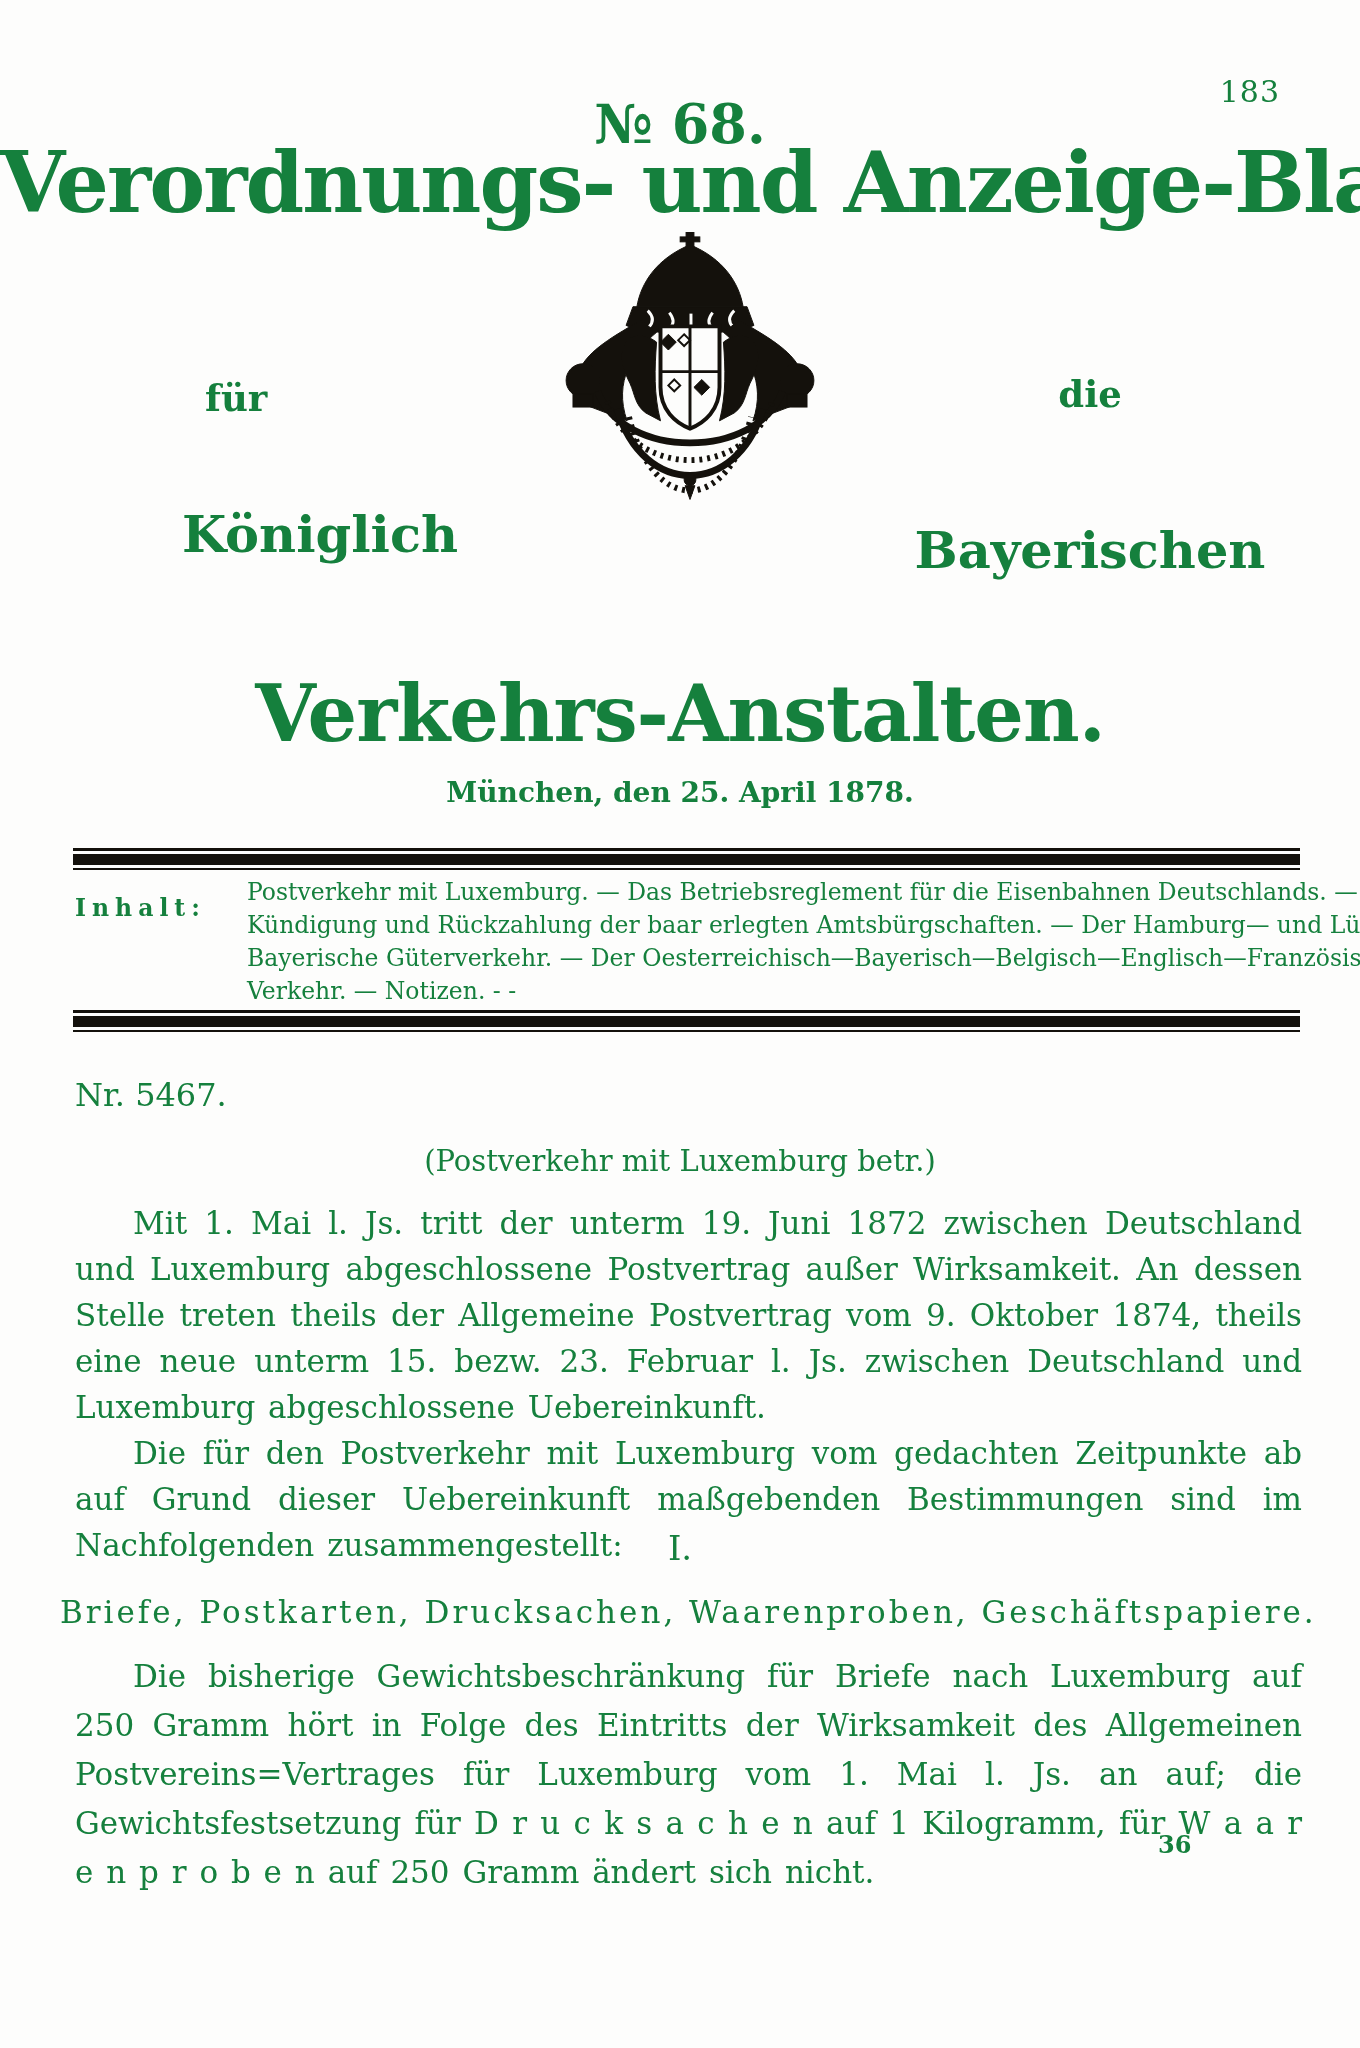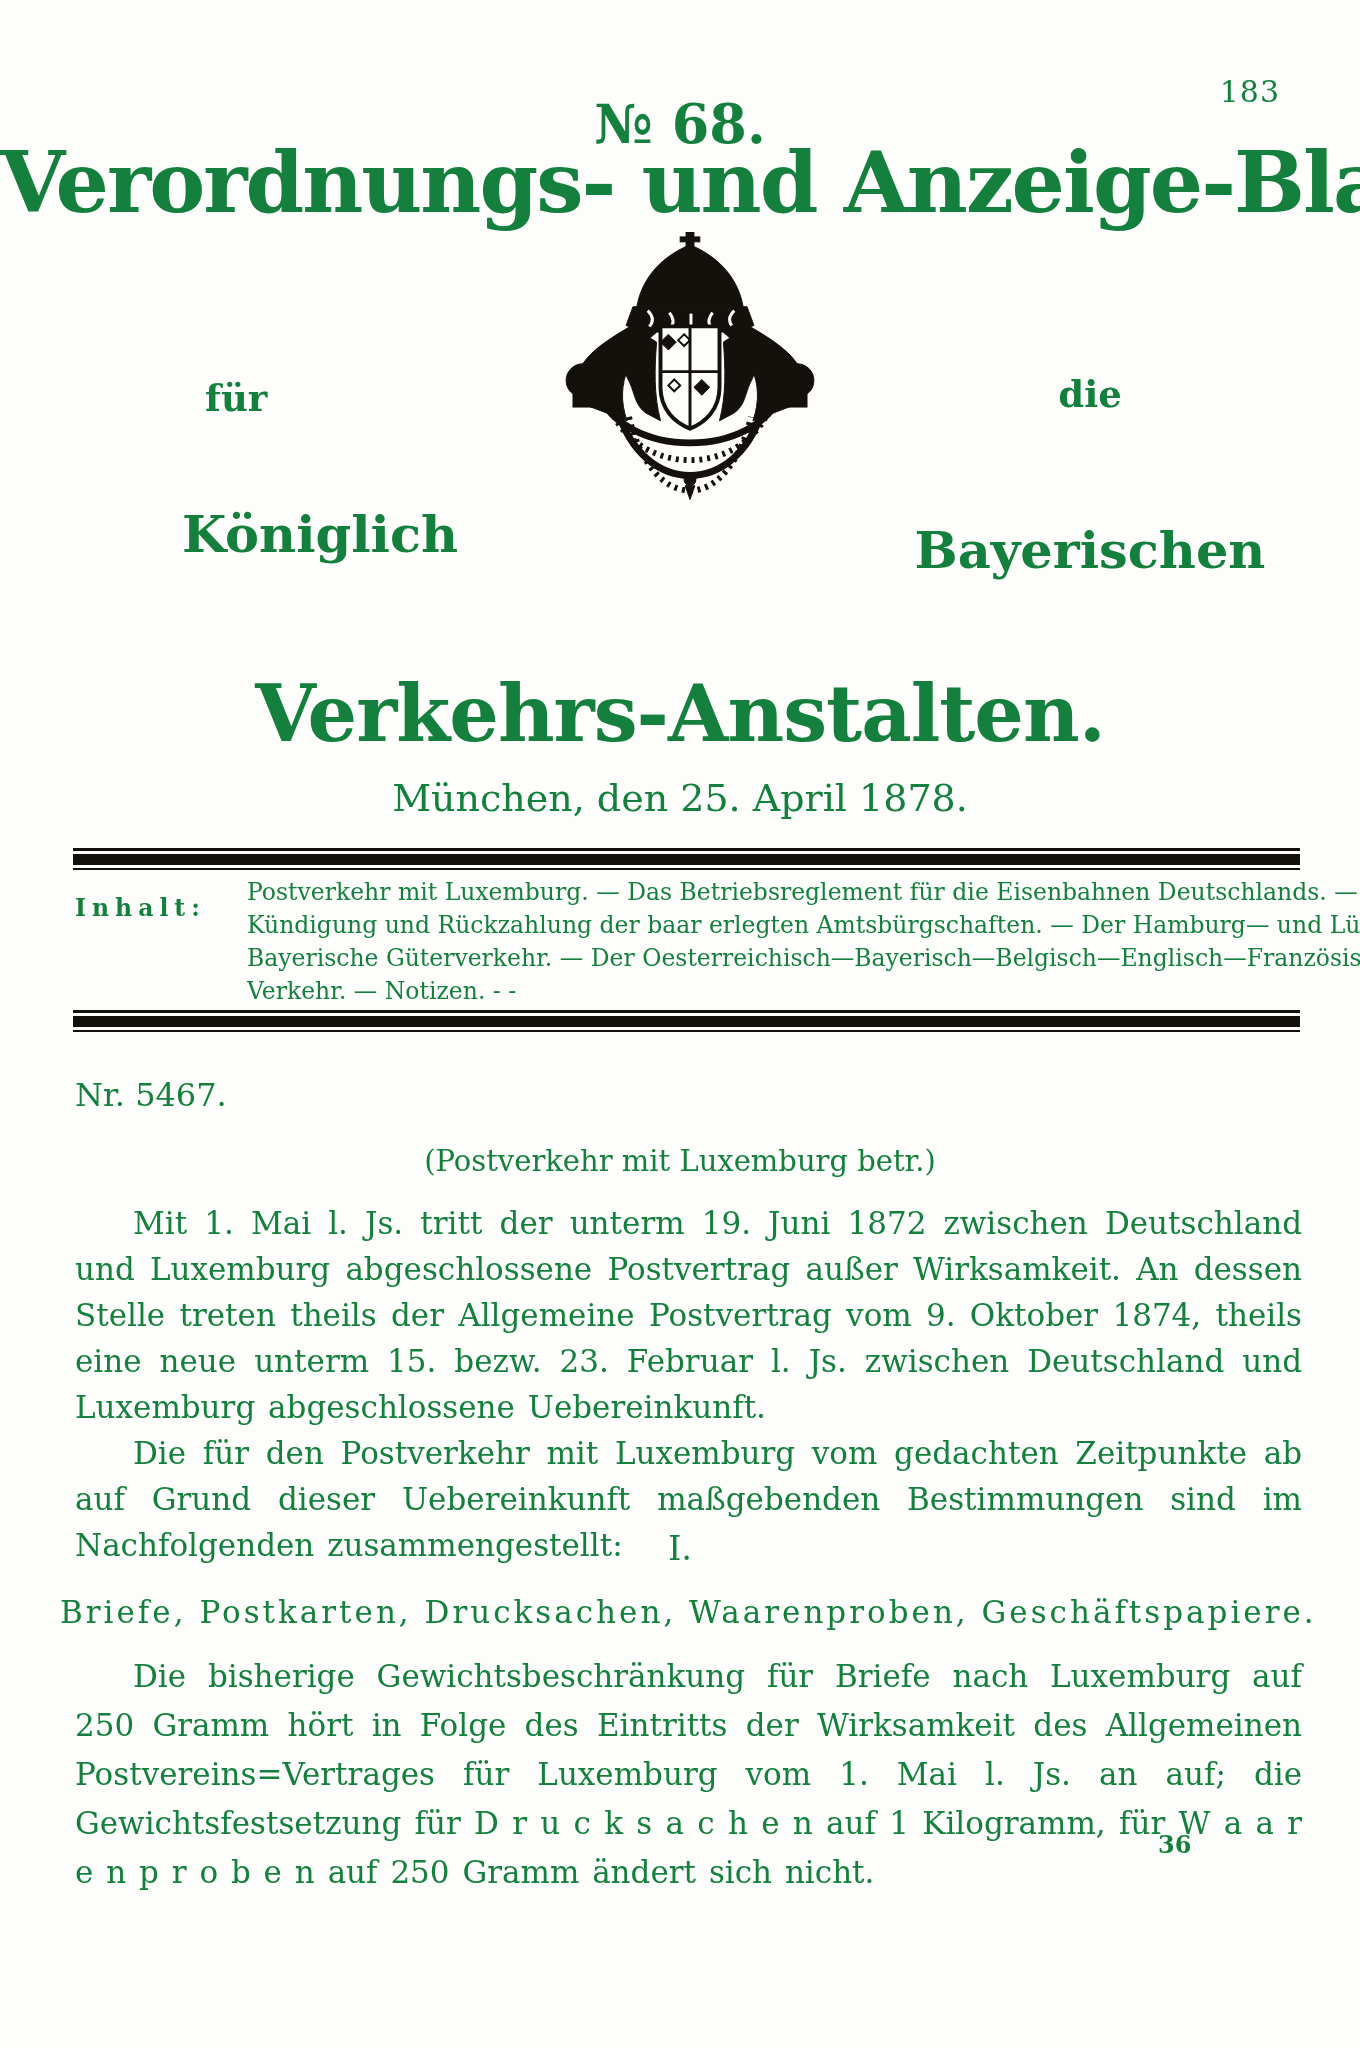--- a/index.html
+++ b/index.html
@@ -20,21 +20,21 @@
   .masthead-title{
     top:133px;left:0;width:1360px;text-align:center;
     font-size:84px;font-weight:bold;letter-spacing:-2px;white-space:nowrap;
   }
   .word-fuer{top:376px;left:205px;width:200px;font-size:37px;font-weight:bold;}
   .word-die{top:372px;left:990px;width:200px;text-align:center;font-size:37px;font-weight:bold;}
   .word-koeniglich{top:504px;left:120px;width:400px;text-align:center;font-size:51px;font-weight:bold;}
   .word-bayerischen{top:504px;left:880px;width:420px;text-align:center;font-size:51px;font-weight:bold;margin-top:16px;}
   .crest{top:232px;left:550px;width:280px;height:295px;}
   .masthead-title2{top:668px;font-size:78px;font-weight:bold;letter-spacing:-1px;}
-  .dateline{top:776px;font-size:38px;font-weight:normal;}
+  .dateline{top:776px;font-size:28px;font-weight:bold;}
 
   .double-rule{left:73px;width:1227px;}
   .double-rule .thin{height:3px;background:#14110c;}
   .double-rule .thick{height:11px;background:#14110c;margin:3px 0;}
   .double-rule .hair{height:2px;background:#14110c;}
   .rule-1{top:848px;}
   .rule-2{top:1010px;}
 
   .inhalt{top:876px;left:75px;width:1227px;font-size:23.5px;line-height:33px;}
   .inhalt-label{position:absolute;left:0;top:16px;letter-spacing:6px;font-weight:bold;}

